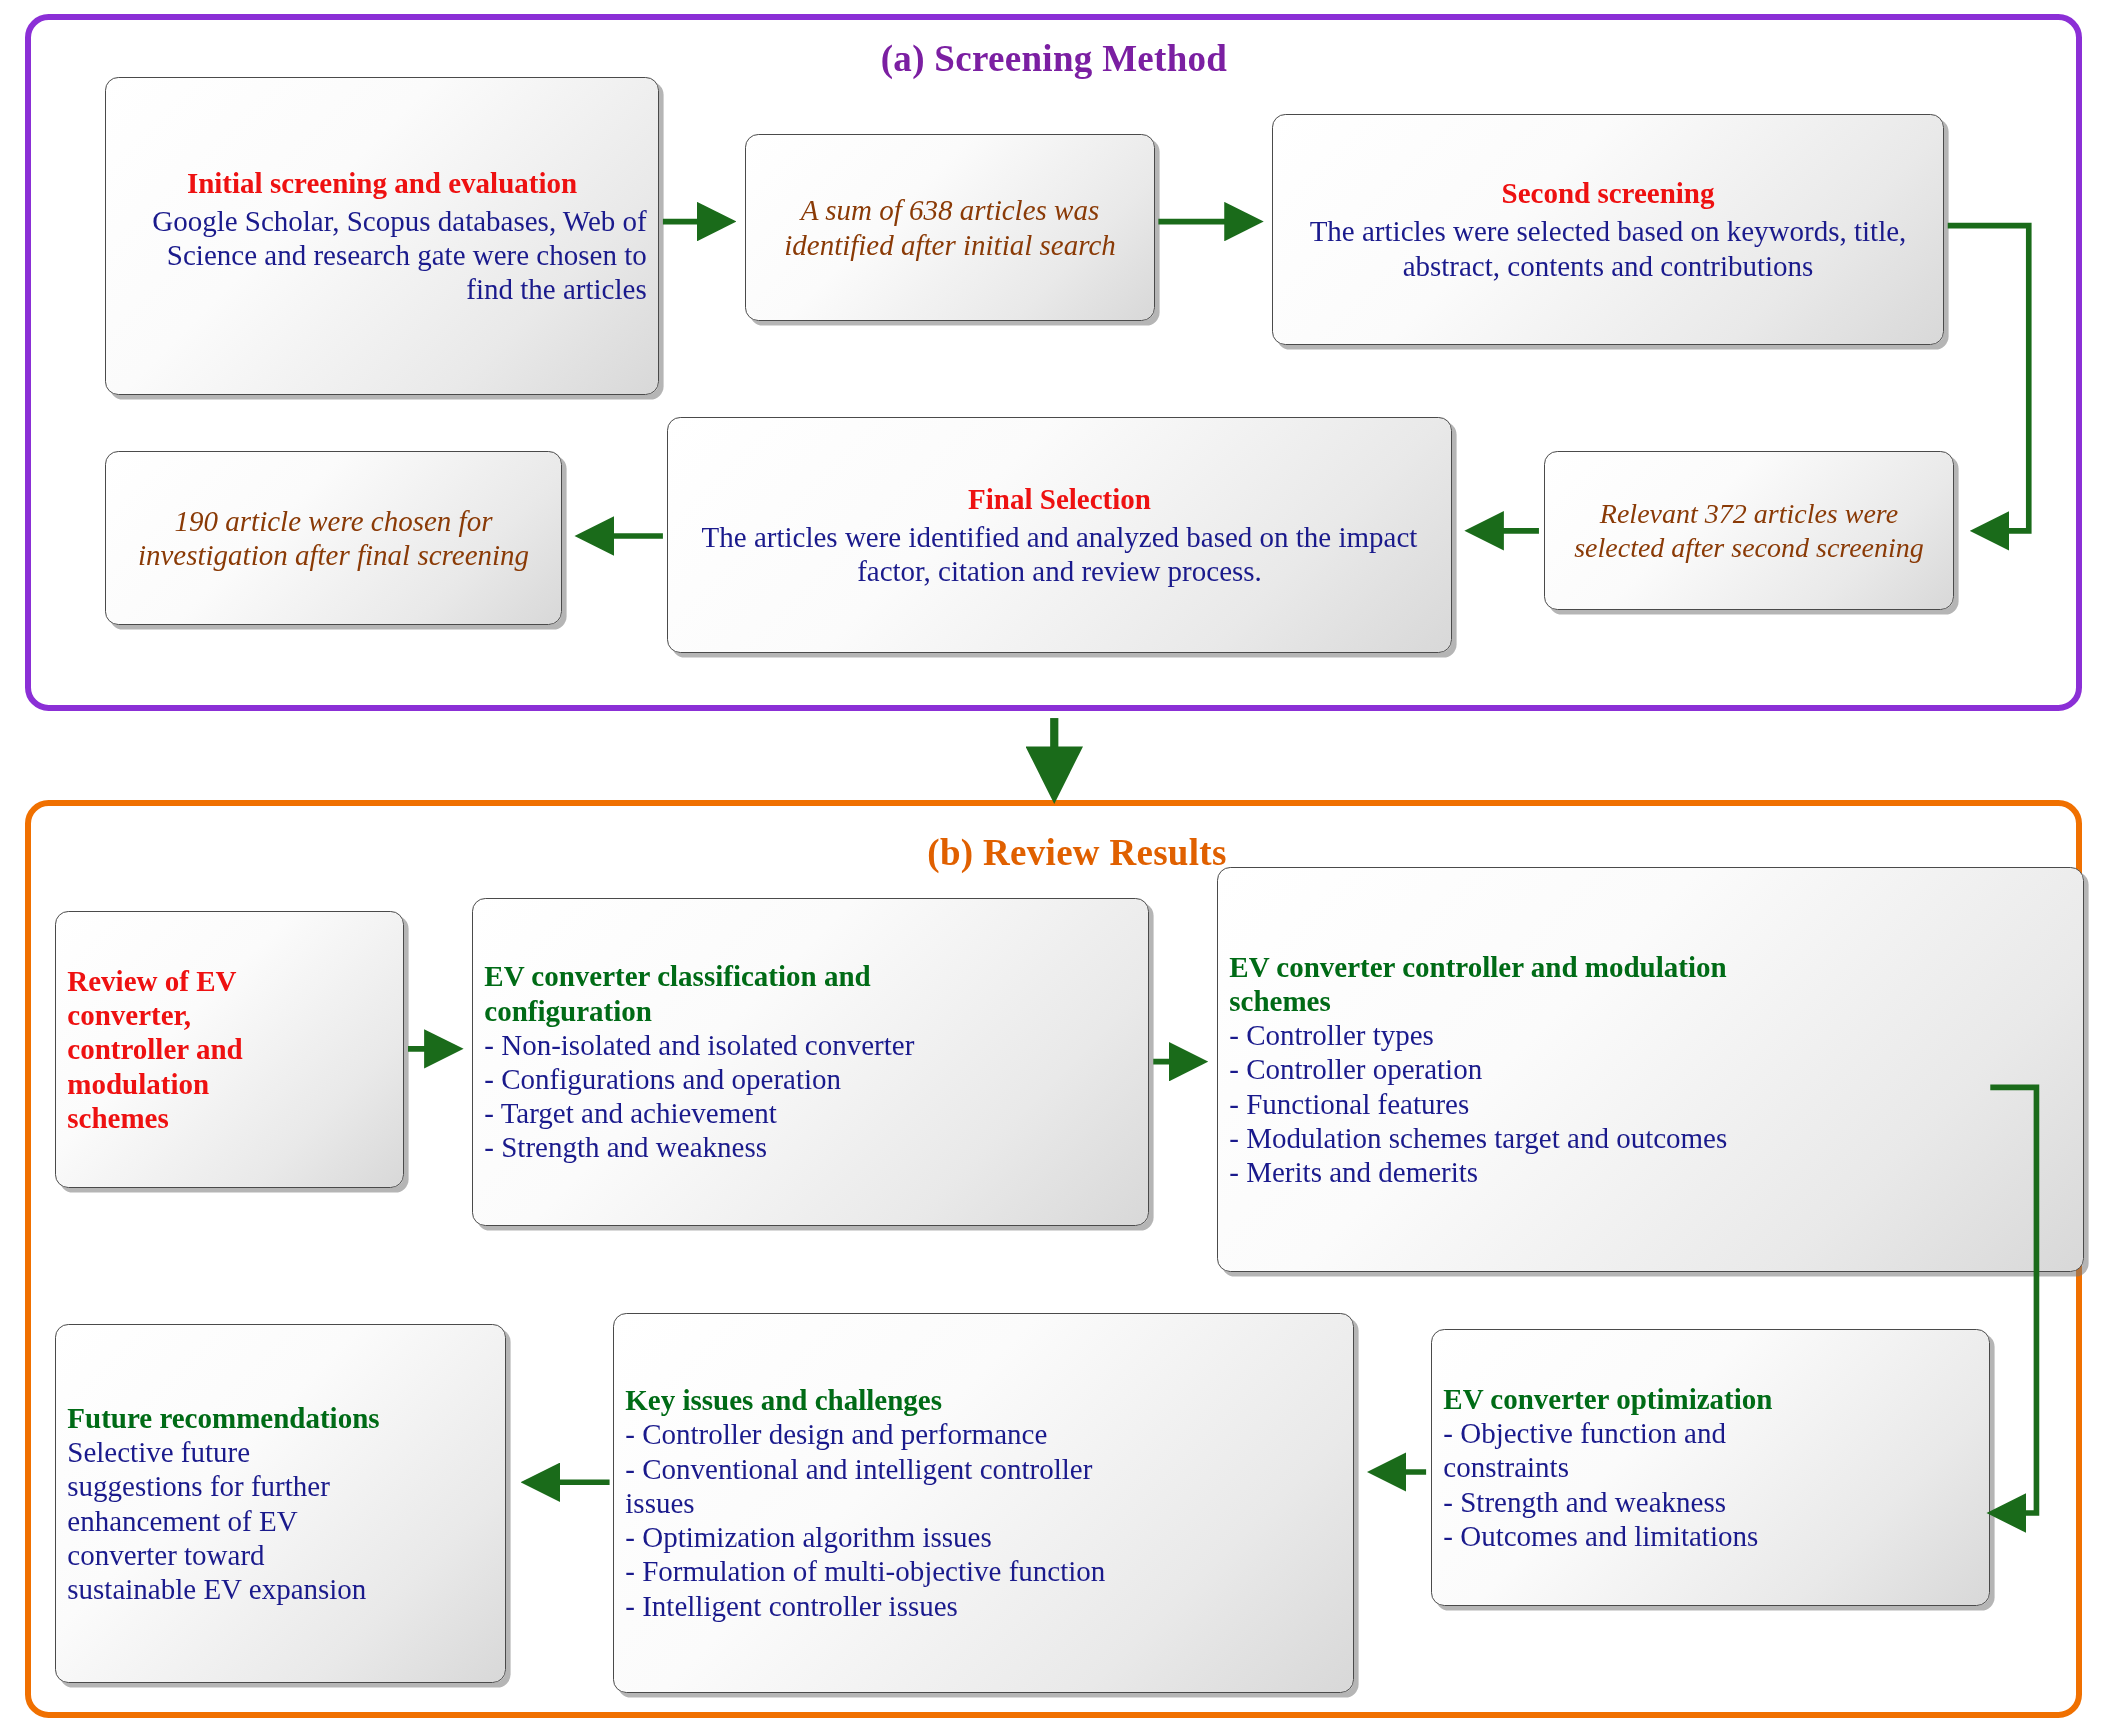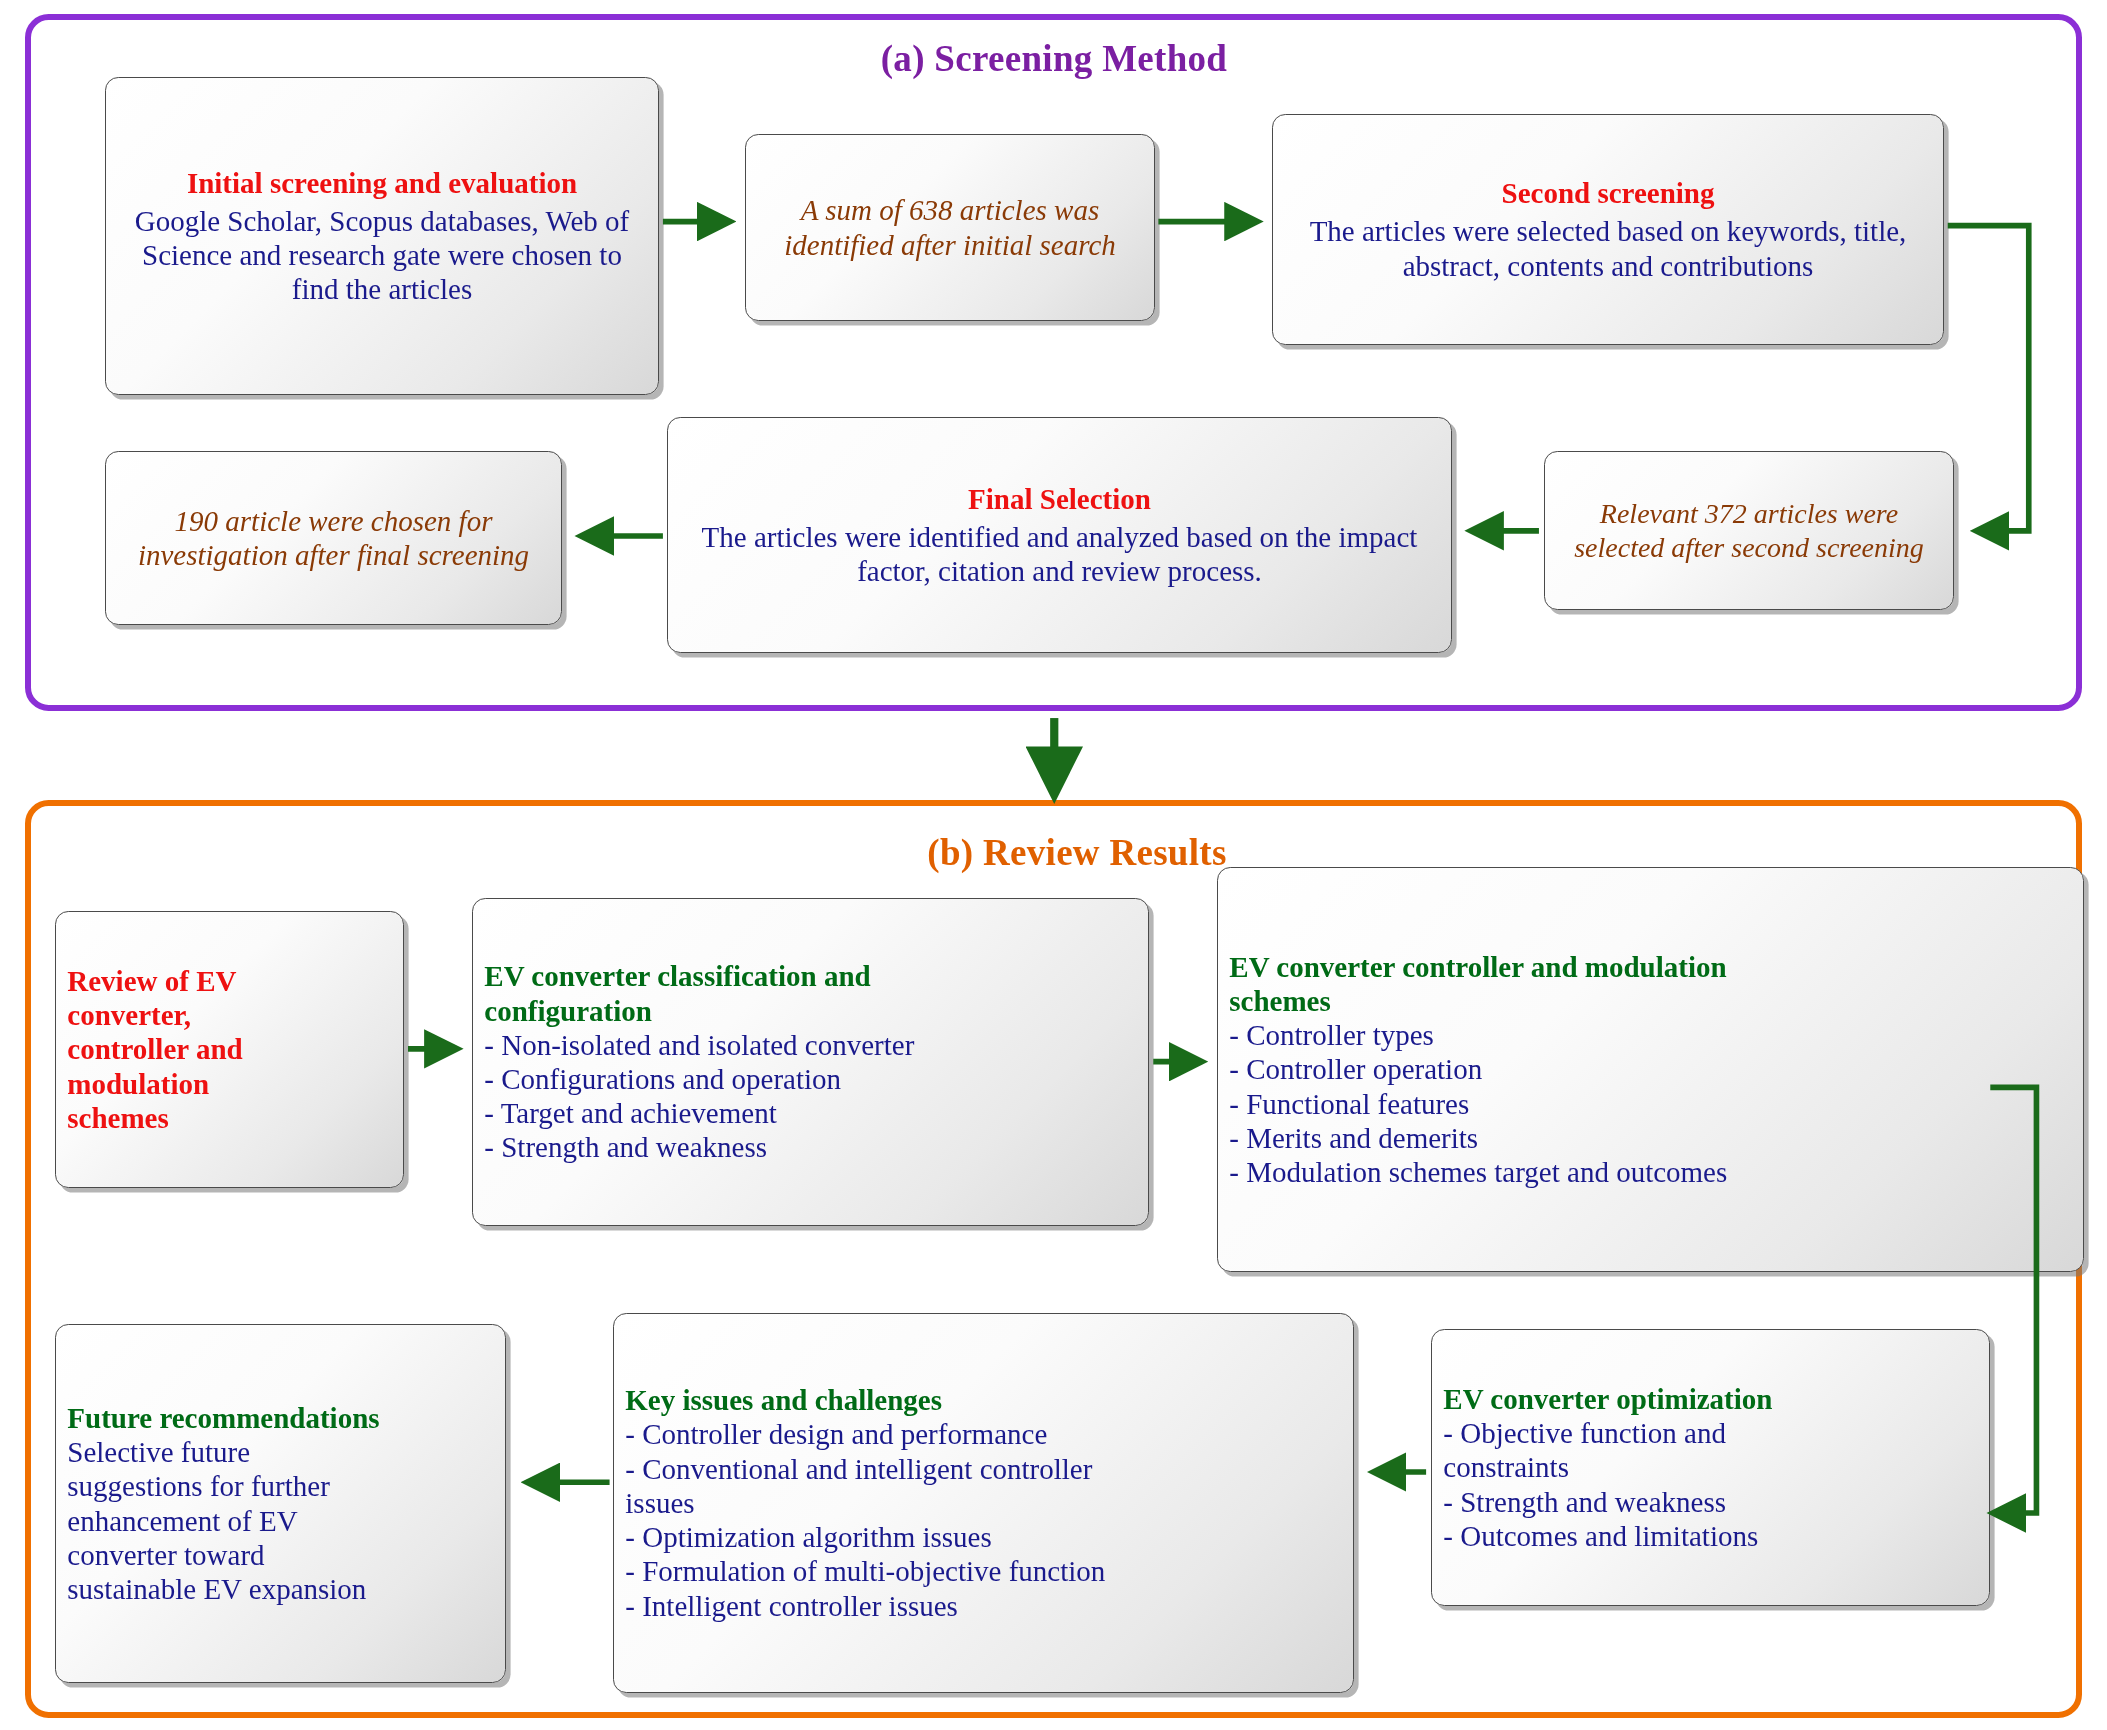--- a/index.html
+++ b/index.html
@@ -110,21 +110,21 @@
 </head>
 <body>
 
 <div class="stage">
 
   <div class="panel" id="panel-a"></div>
   <div class="panel-title" id="title-a">(a) Screening Method</div>
 
   <div class="box" style="left:105px; top:77px; width:554px; height:318px; font-size:29px; display:flex; flex-direction:column; justify-content:center;">
     <span class="hd red">Initial screening and evaluation</span>
-    <span class="bd" style="margin-top:4px;">Google Scholar, Scopus databases, Web of Science and research gate were chosen to find the articles</span>
+    <span class="bd" style="margin-top:4px;text-align:right;">Google Scholar, Scopus databases, Web of Science and research gate were chosen to find the articles</span>
   </div>
 
   <div class="box" style="left:745px; top:134px; width:410px; height:187px; font-size:29px; display:flex; flex-direction:column; justify-content:center;">
     <span class="brown-italic">A sum of 638 articles was identified after initial search</span>
   </div>
 
   <div class="box" style="left:1272px; top:114px; width:672px; height:231px; font-size:29px; display:flex; flex-direction:column; justify-content:center;">
     <span class="hd red">Second screening</span>
     <span class="bd" style="margin-top:4.1px;">The articles were selected based on keywords, title, abstract, contents and contributions</span>
   </div>
@@ -161,22 +161,22 @@
     <span class="li">- Target and achievement</span>
     <span class="li">- Strength and weakness</span>
   </div>
 
   <div class="box" style="left:1217px; top:867px; width:867px; height:405px; font-size:29px; display:flex; flex-direction:column; justify-content:center;">
     <span class="hd-left green">EV converter controller and modulation</span>
     <span class="hd-left green">schemes</span>
     <span class="li">- Controller types</span>
     <span class="li">- Controller operation</span>
     <span class="li">- Functional features</span>
+    <span class="li">- Modulation schemes target and outcomes</span>
     <span class="li">- Merits and demerits</span>
-    <span class="li">- Modulation schemes target and outcomes</span>
   </div>
 
   <div class="box" style="left:1431px; top:1329px; width:559px; height:277px; font-size:29px; display:flex; flex-direction:column; justify-content:center;">
     <span class="hd-left green">EV converter optimization</span>
     <span class="li">- Objective function and</span>
     <span class="li">constraints</span>
     <span class="li">- Strength and weakness</span>
     <span class="li">- Outcomes and limitations</span>
   </div>
 

